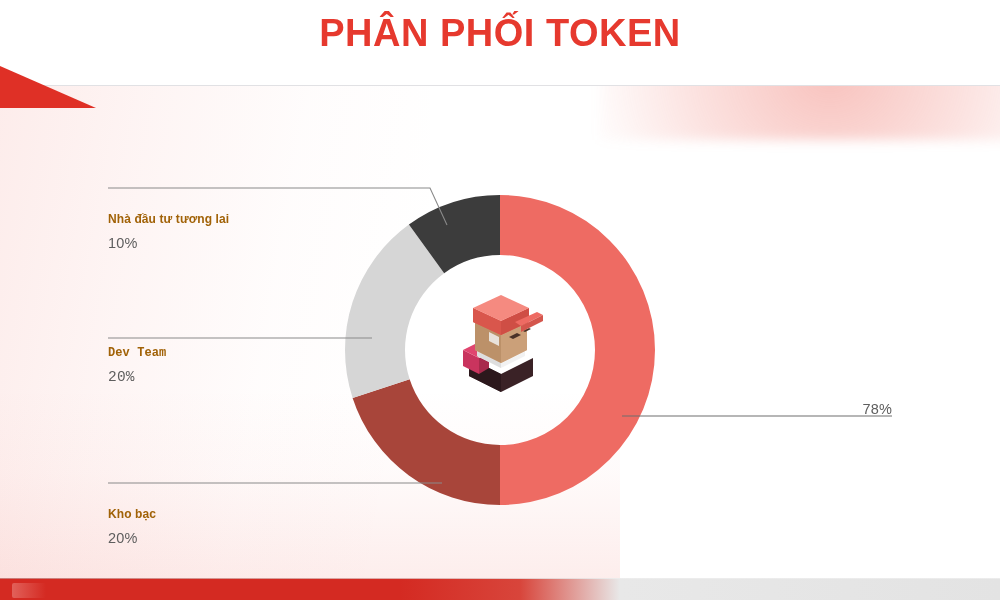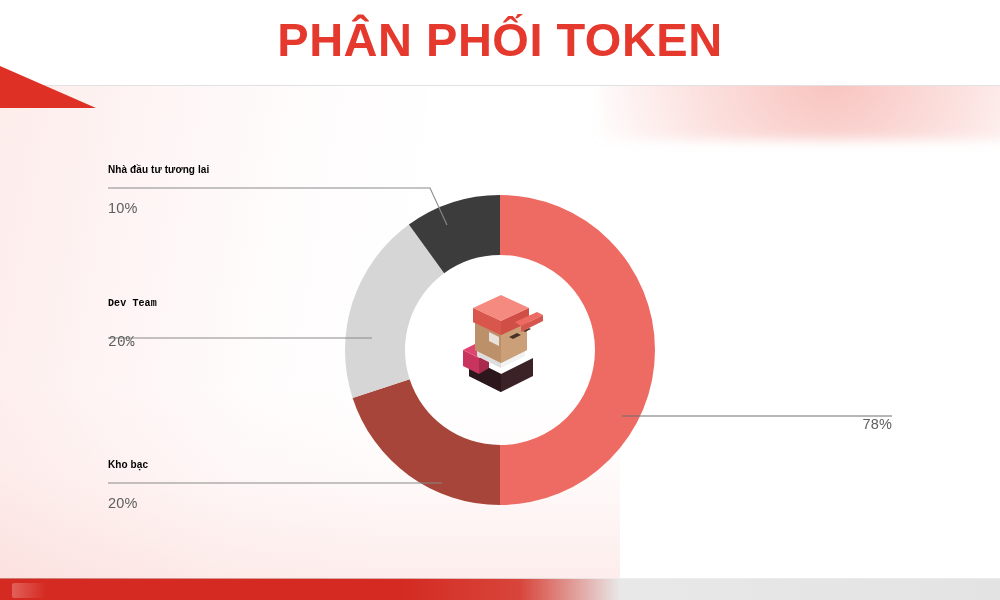--- a/index.html
+++ b/index.html
@@ -98,21 +98,21 @@
     width: 1000px; height: 1px;
     background: rgba(200,200,205,0.55);
   }
 
   
   #title {
     position: absolute;
     left: 0; top: 12px;
     width: 1000px;
     text-align: center;
-    font-size: 47px;
+    font-size: 38px;
     font-weight: 800;
     letter-spacing: 0.5px;
     color: #E6392E;
     font-family: "Liberation Sans", "DejaVu Sans", sans-serif;
     white-space: nowrap;
   }
 
   
   #donut-wrap {
     position: absolute;
@@ -126,33 +126,34 @@
     left: 455px; top: 288px;
     width: 92px; height: 108px;
   }
 
   
   .callout {
     position: absolute;
     white-space: nowrap;
   }
   .callout .c-name {
-    font-size: 10px;
+    font-size: 12px;
     font-weight: 700;
-    color: #000000;
+    color: #a16207;
     letter-spacing: 0.1px;
     line-height: 1.2;
+    margin-top: 48px;
   }
   .callout .c-val {
     font-size: 14.5px;
     font-weight: 400;
     color: #5E5E5E;
     letter-spacing: 0.2px;
     line-height: 1.2;
-    margin-top: 24px;
+    margin-top: 9px;
   }
   .callout.right-align { text-align: right; }
 
   #callout-future   { left: 108px; top: 164px; }
   #callout-dev      { left: 108px; top: 298px; font-family: Liberation Mono, monospace; }
   #callout-treasury { left: 108px; top: 459px; }
   #callout-lp       { left: 606px; top: 392px; width: 286px; }
 
   
   #leaders {

